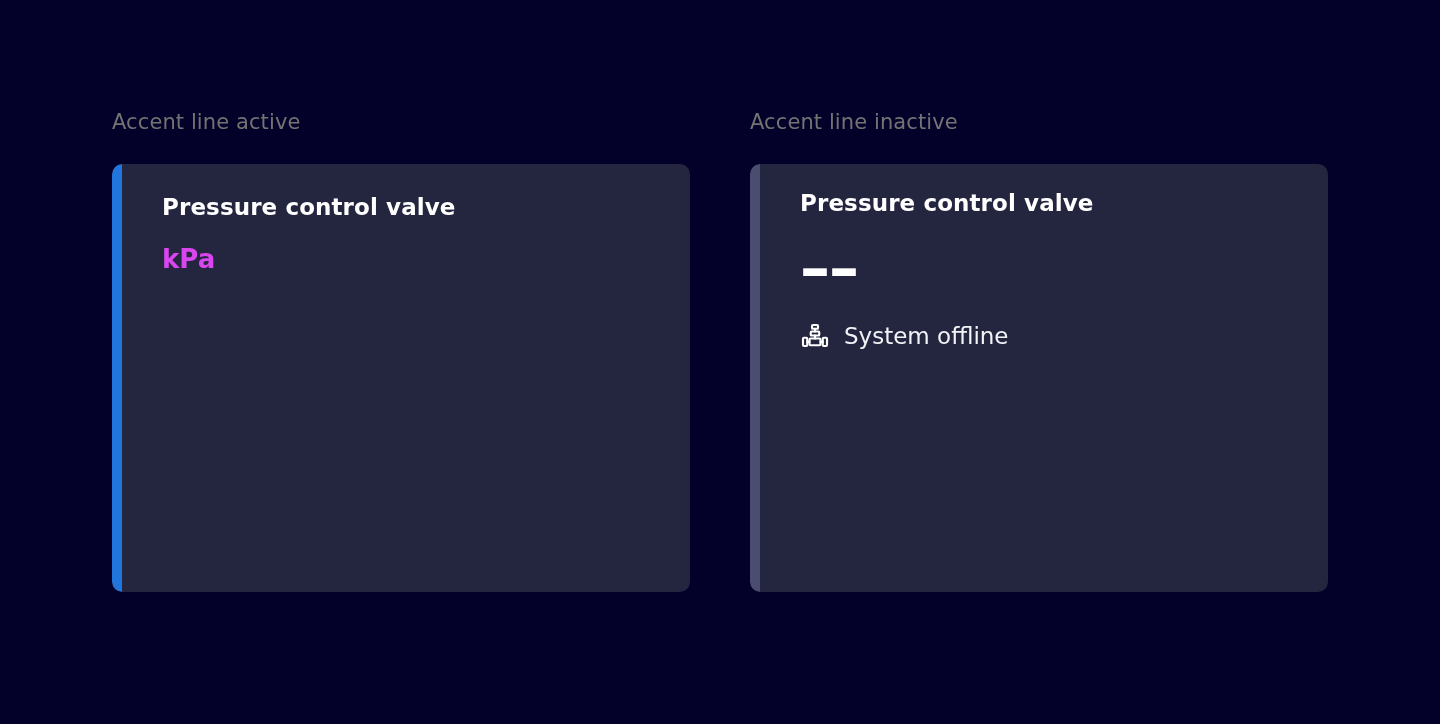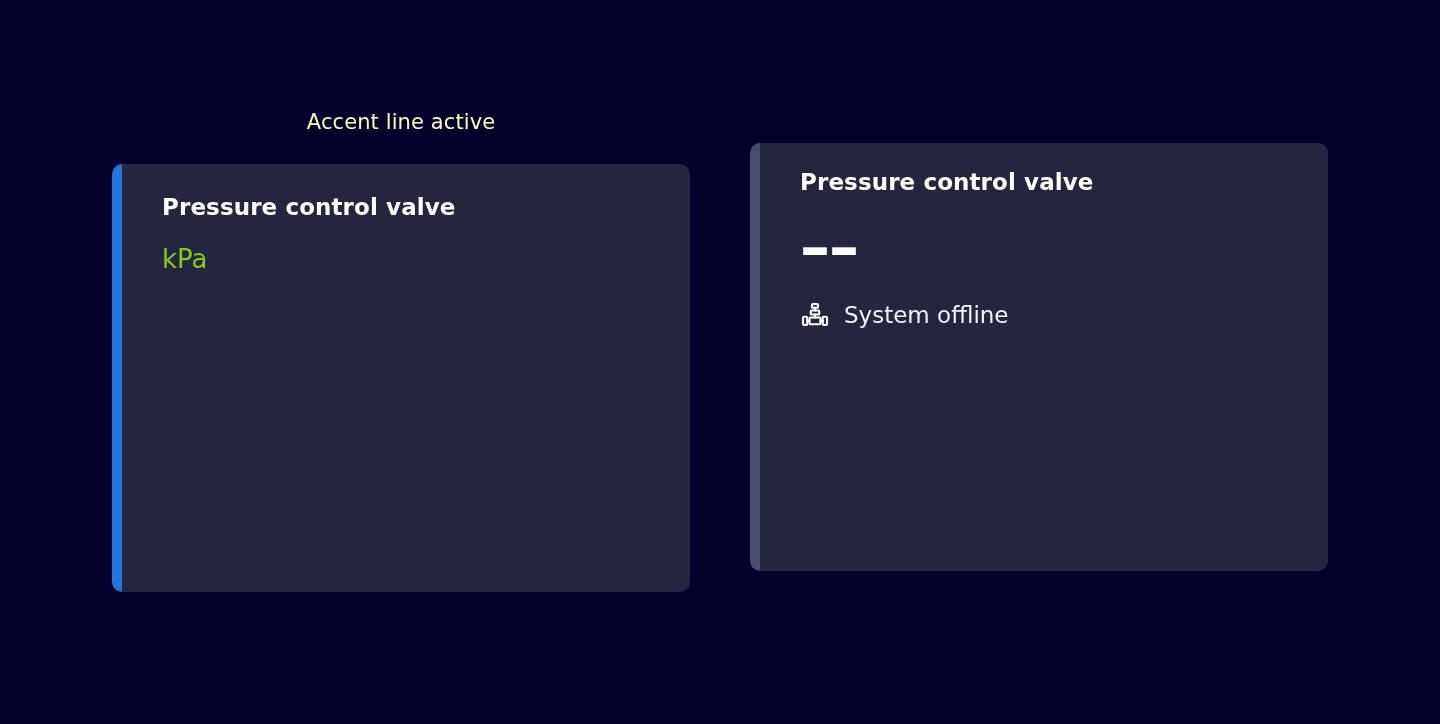--- a/index.html
+++ b/index.html
@@ -27,25 +27,24 @@
   .section {
     position: absolute;
     top: 112px;
   }
   .section--active   { left: 112px; width: 578px; }
   .section--inactive { left: 750px; width: 578px; }
 
   .section-label {
     font-size: 21px;
     font-weight: 400;
-    color: #fef9c3;
+    color: #737373;
     letter-spacing: 0.1px;
     line-height: 1;
     white-space: nowrap;
-    text-align: center;
   }
 
   
   .card {
     position: relative;
     margin-top: 31px;
     height: 428px;
     background: #24253f;
     border-radius: 10px;
     overflow: hidden;
@@ -97,22 +96,22 @@
     line-height: 1;
     letter-spacing: -1.5px;
   }
   .reading__value--placeholder {
     font-size: 60px;
     letter-spacing: -1px;
   }
 
   .reading__unit {
     font-size: 26px;
-    font-weight: 400;
-    color: #84cc16;
+    font-weight: 700;
+    color: #d946ef;
     line-height: 1;
   }
 
   .reading--inactive {
     margin-top: 20px;
     height: 66px;
     align-items: flex-start;
   }
 
   
@@ -161,20 +160,21 @@
           <span class="reading__unit">kPa</span>
         </div>
 
 
       </div>
     </div>
   </div>
 
   <div class="section section--inactive">
 
+    <div class="section-label">Accent line inactive</div>
 
     <div class="card">
 
       <div class="card__accent card__accent--inactive"></div>
 
       <div class="card__body card__body--inactive">
 
         <div class="card__title">Pressure control valve</div>
 
         <div class="reading reading--inactive">

